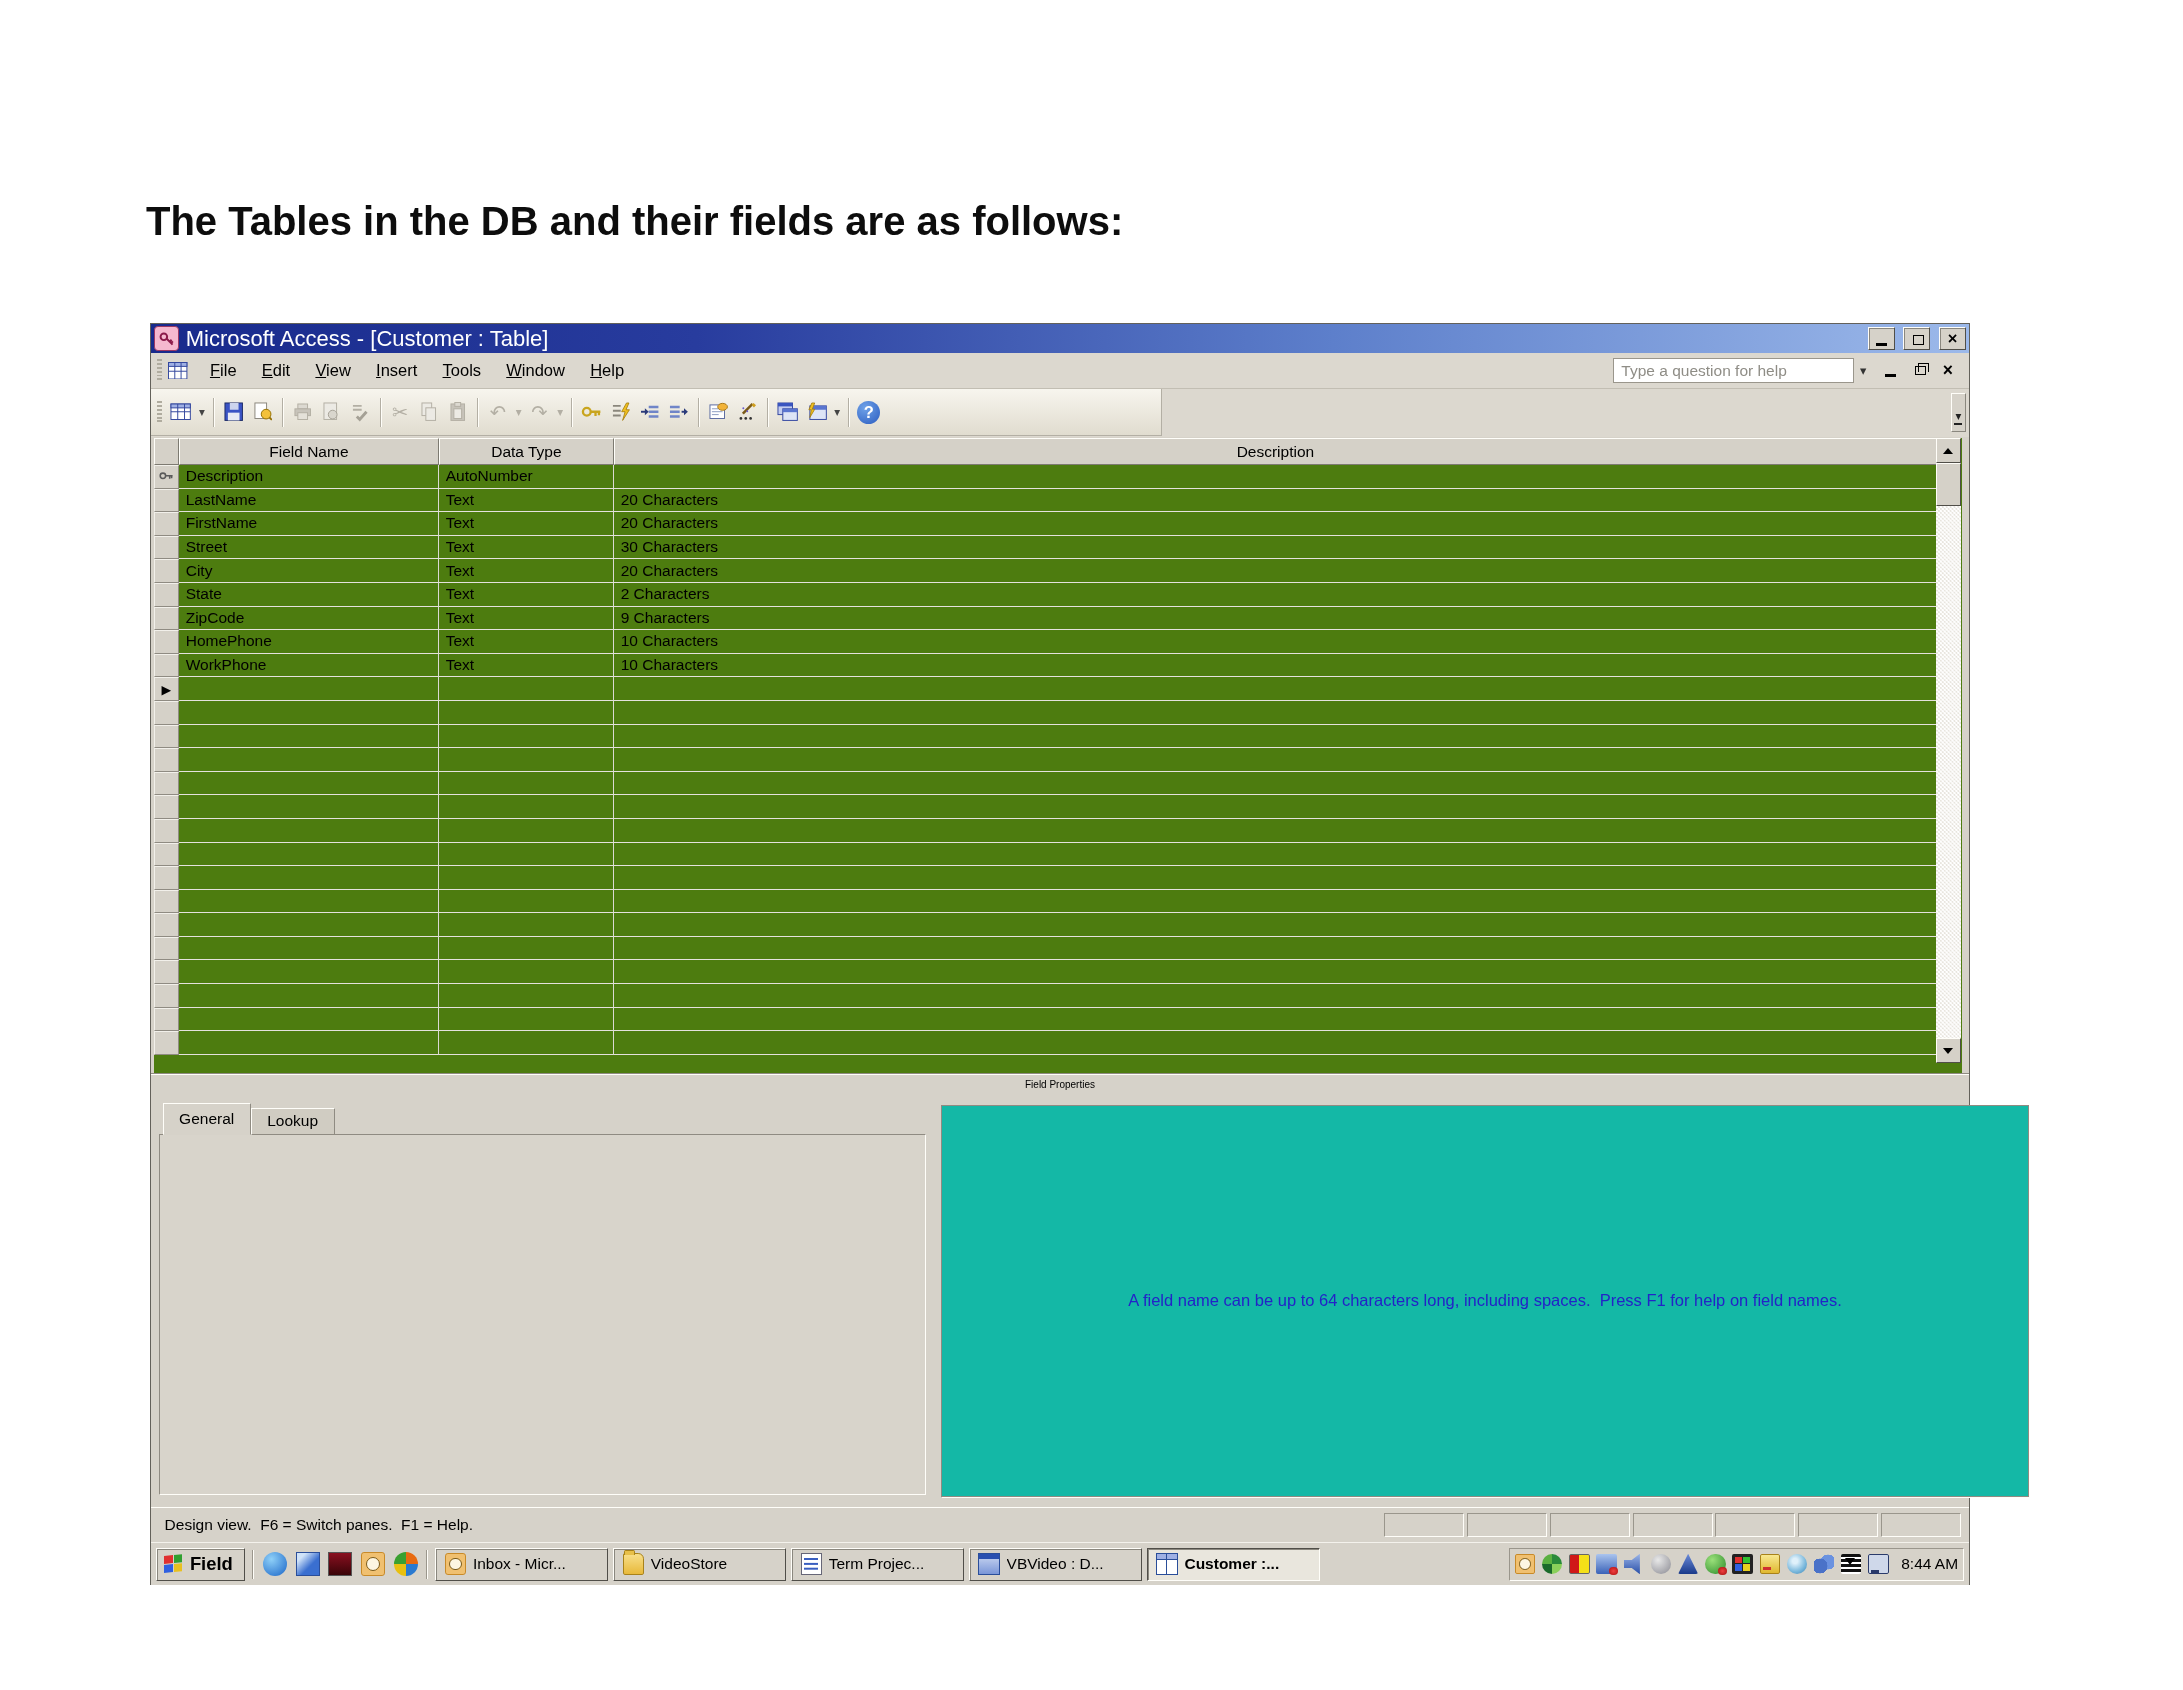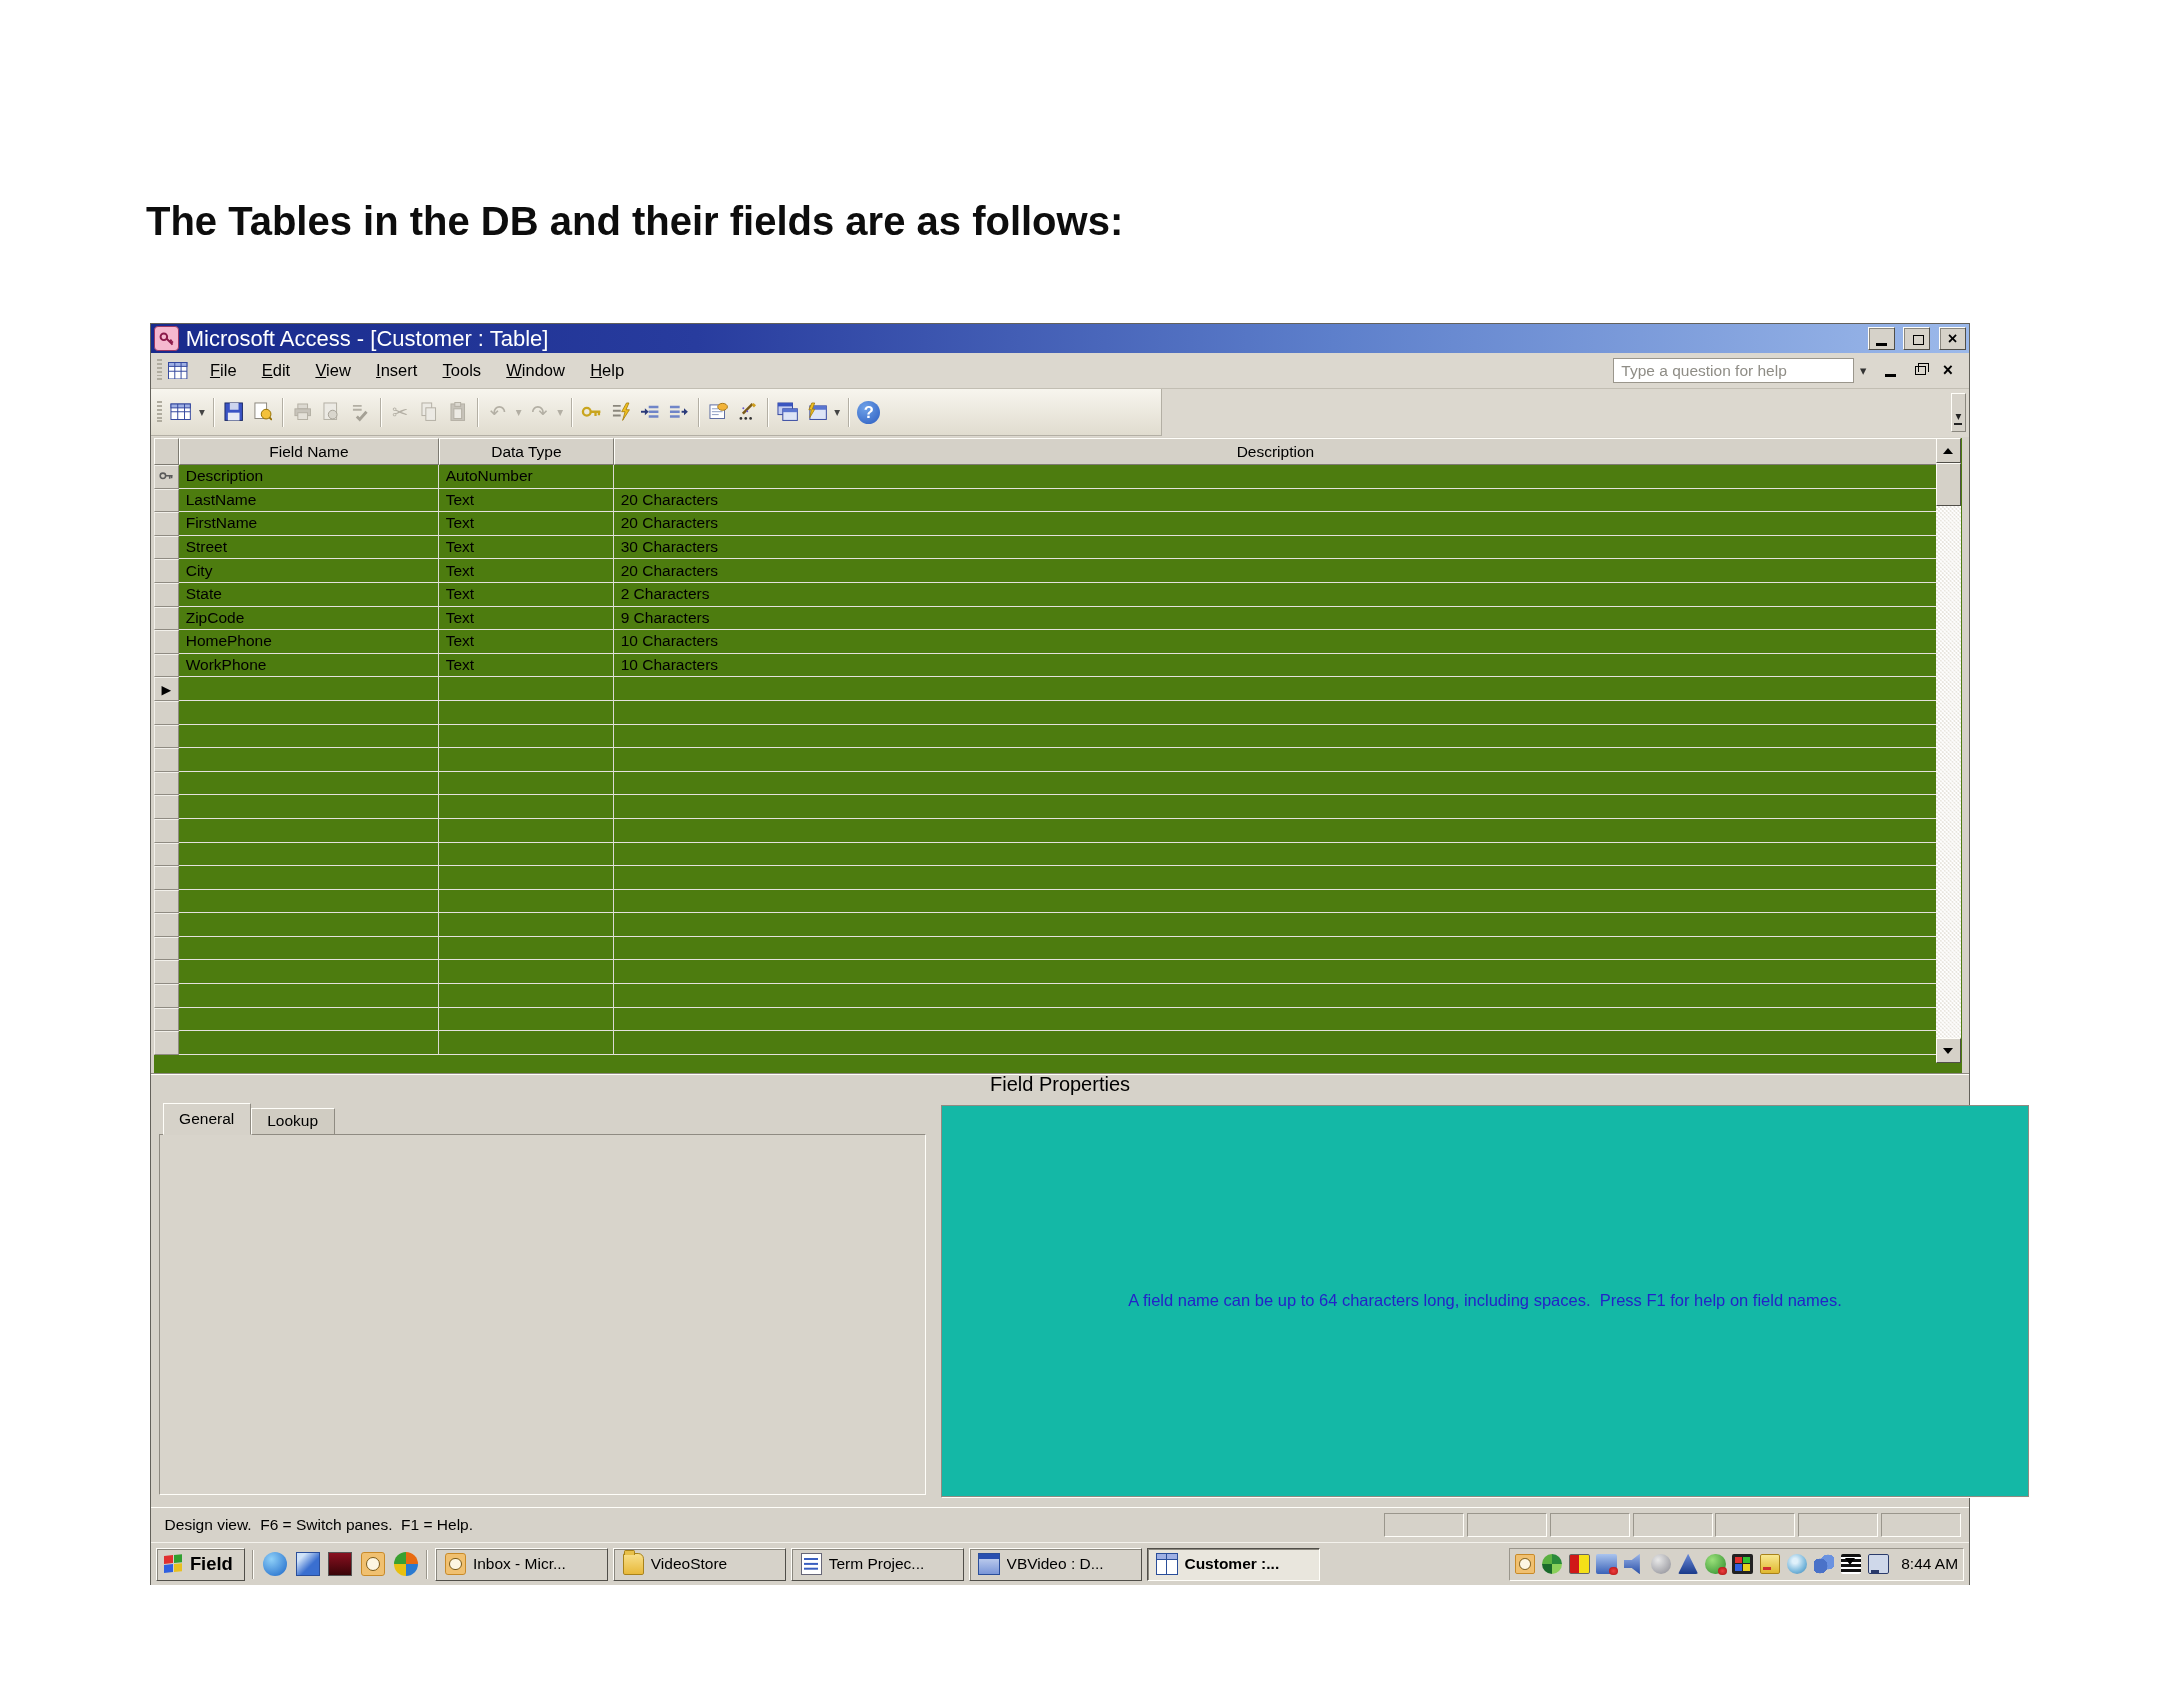--- a/index.html
+++ b/index.html
@@ -93,21 +93,21 @@
     border:1px solid;border-color:#fffef9 #504e48 #504e48 #fffef9;box-sizing:border-box;
     display:flex;align-items:center;justify-content:center;}
   .tri-up{width:0;height:0;border-left:5.8px solid transparent;border-right:5.8px solid transparent;border-bottom:6.8px solid #000;}
   .tri-dn{width:0;height:0;border-left:5.8px solid transparent;border-right:5.8px solid transparent;border-top:6.8px solid #000;}
   .thumb{position:absolute;left:0;top:25px;width:25px;height:43px;background:#d5d1c8;
     border:1px solid;border-color:#fffef9 #504e48 #504e48 #fffef9;box-sizing:border-box;}
 
   
   .propsbar{position:absolute;left:0;top:749px;width:100%;height:22px;background:#d6d2c9;
     border-top:1px solid #8f8b82;box-shadow:inset 0 1px 0 #fffef9;box-sizing:border-box;
-    display:flex;align-items:center;justify-content:center;font-size:20px;}
+    display:flex;align-items:center;justify-content:center;font-size:10px;}
   .props{position:absolute;left:0;top:771px;width:100%;height:411px;background:#d6d2c9;box-sizing:border-box;}
   .tabs{position:absolute;left:11.6px;top:7.8px;display:flex;align-items:flex-end;z-index:2;}
   .tab{box-sizing:border-box;font-size:15.5px;display:flex;align-items:center;justify-content:center;
     border:1px solid;border-color:#fffef9 #8f8b82 #8f8b82 #fffef9;padding:0 15.5px;background:#d0ccc2;height:27px;}
   .tab.active{background:#d6d2c9;height:32px;border-bottom-color:#d6d2c9;font-size:15.5px;z-index:3;}
   .lpanel{position:absolute;left:7.8px;top:39px;width:767px;height:361px;background:#d8d4cb;
     border:1px solid;border-color:#8f8b82 #fffef9 #fffef9 #8f8b82;box-sizing:border-box;}
   .rpanel{position:absolute;left:790px;top:9.7px;width:1088px;height:392px;background:#14b8a6;
     border:1px solid #8f8b82;box-shadow:1px 1px 0 #fffef9;box-sizing:border-box;
     display:flex;align-items:center;justify-content:center;}

